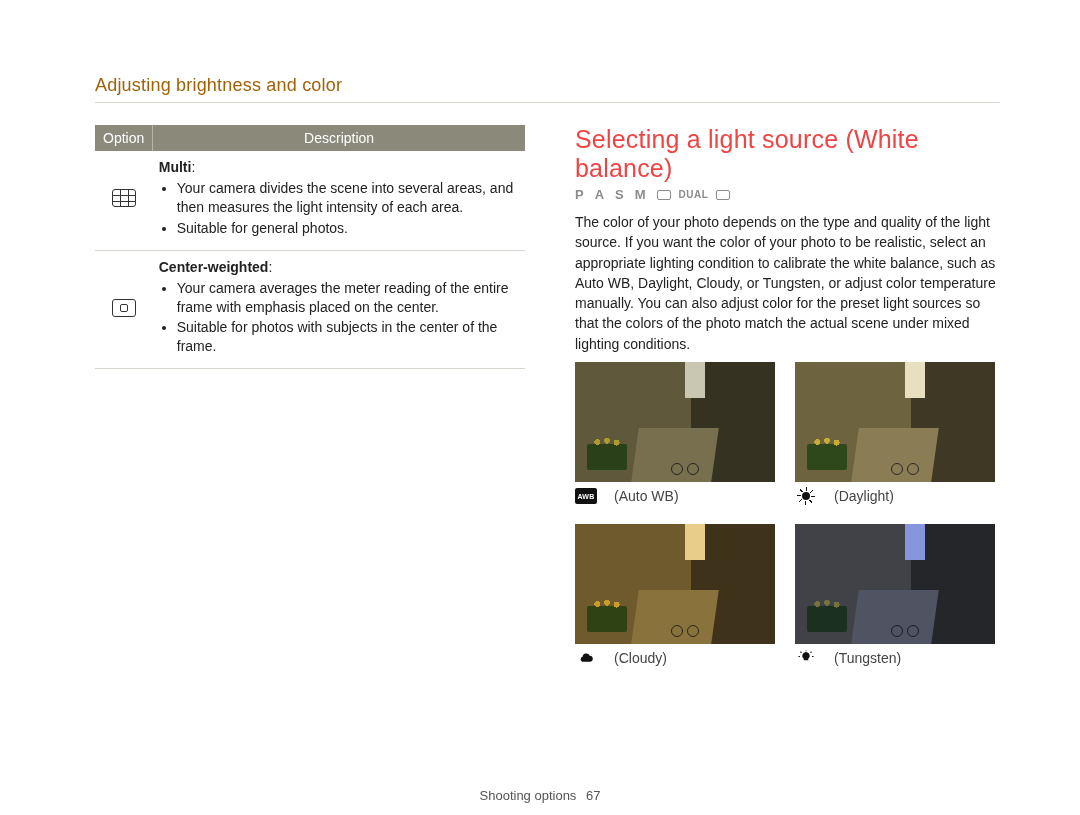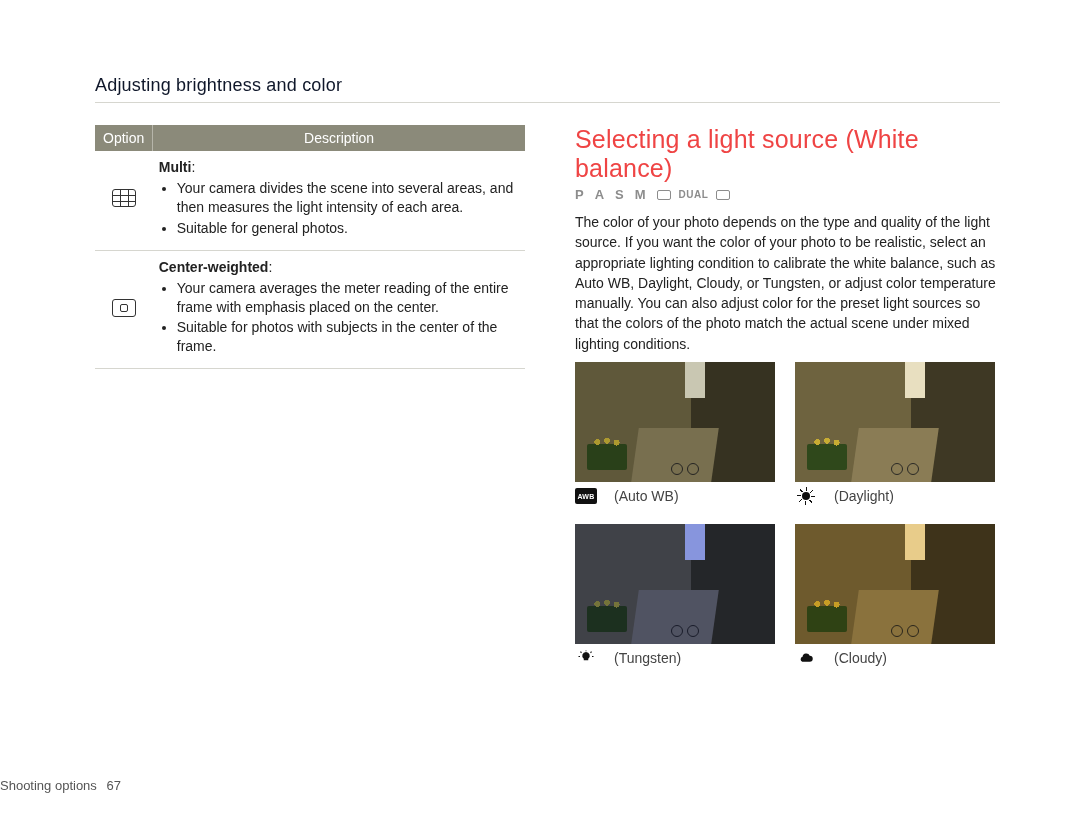--- a/index.html
+++ b/index.html
@@ -12,21 +12,21 @@
     width: 1080px;
     height: 815px;
     position: relative;
     overflow: hidden;
   }
   .page {
     padding: 75px 80px 0 95px;
   }
   .breadcrumb {
     font-size: 18px;
-    color: #0f172a;
+    color: #a16207;
     letter-spacing: 0.2px;
     border-bottom: 1px solid #d6d6cf;
     padding-bottom: 6px;
     margin-bottom: 22px;
     font-weight: 300;
   }
   .cols {
     display: flex;
     gap: 50px;
   }
@@ -169,23 +169,23 @@
                      #111 180deg 190deg, transparent 190deg 225deg, #111 225deg 235deg, transparent 235deg 270deg,
                      #111 270deg 280deg, transparent 280deg 315deg, #111 315deg 325deg, transparent 325deg 360deg);
     -webkit-mask: radial-gradient(circle, transparent 5px, #000 5px 9px, transparent 9px);
             mask: radial-gradient(circle, transparent 5px, #000 5px 9px, transparent 9px);
     border-radius:50%;
   }
   .wb-icon.cloud svg, .wb-icon.bulb svg { width:18px; height:16px; }
 
   .footer {
     position: absolute;
-    bottom: 22px;
+    bottom: 12px;
     left: 0; right: 0;
-    text-align: left;
+    text-align: center;
     font-size: 13px;
     color: #555;
   }
   .footer .pg { margin-left: 6px; }
 </style>
 </head>
 <body>
 
 <div class="page">
   <div class="breadcrumb">Adjusting brightness and color</div>
@@ -274,20 +274,43 @@
                 <div class="w2"></div>
               </div>
             <div class="tint"></div>
           </div>
           <div class="wb-label">
             <span class="wb-icon sun"></span>
             <span>(Daylight)</span>
           </div>
         </div>
 
+        <div class="wb-item wb-cloudy">
+          <div class="thumb">
+            <div class="wall-l"></div>
+              <div class="wall-r"></div>
+              <div class="sky"></div>
+              <div class="road"></div>
+            <div class="flowers"></div>
+              <div class="bike">
+                <div class="w1"></div>
+                <div class="w2"></div>
+              </div>
+            <div class="tint"></div>
+          </div>
+          <div class="wb-label">
+            <span class="wb-icon cloud">
+              <svg viewBox="0 0 24 16">
+                  <path d="M7 13h10a4 4 0 0 0 0-8 5 5 0 0 0-9.6 1.4A3.5 3.5 0 0 0 7 13z" fill="#111"></path>
+                </svg>
+            </span>
+            <span>(Cloudy)</span>
+          </div>
+        </div>
+
         <div class="wb-item wb-tung">
           <div class="thumb">
             <div class="wall-l"></div>
               <div class="wall-r"></div>
               <div class="sky"></div>
               <div class="road"></div>
             <div class="flowers"></div>
               <div class="bike">
                 <div class="w1"></div>
                 <div class="w2"></div>
@@ -297,43 +320,20 @@
           <div class="wb-label">
             <span class="wb-icon bulb">
               <svg viewBox="0 0 24 20">
                 <path d="M12 2a5 5 0 0 0-3 9v2h6v-2a5 5 0 0 0-3-9z" fill="#111"></path>
                 <path d="M12 1v-1M4 8h-2M22 8h-2M6 3l-1.4-1.4M18 3l1.4-1.4" stroke="#111" stroke-width="1.5"></path>
               </svg>
             </span>
             <span>(Tungsten)</span>
           </div>
         </div>
-
-        <div class="wb-item wb-cloudy">
-          <div class="thumb">
-            <div class="wall-l"></div>
-              <div class="wall-r"></div>
-              <div class="sky"></div>
-              <div class="road"></div>
-            <div class="flowers"></div>
-              <div class="bike">
-                <div class="w1"></div>
-                <div class="w2"></div>
-              </div>
-            <div class="tint"></div>
-          </div>
-          <div class="wb-label">
-            <span class="wb-icon cloud">
-              <svg viewBox="0 0 24 16">
-                  <path d="M7 13h10a4 4 0 0 0 0-8 5 5 0 0 0-9.6 1.4A3.5 3.5 0 0 0 7 13z" fill="#111"></path>
-                </svg>
-            </span>
-            <span>(Cloudy)</span>
-          </div>
-        </div>
       </div>
     </div>
   </div>
 </div>
 
 <div class="footer">
   <span>Shooting options</span>
   <span class="pg">67</span>
 </div>
 

